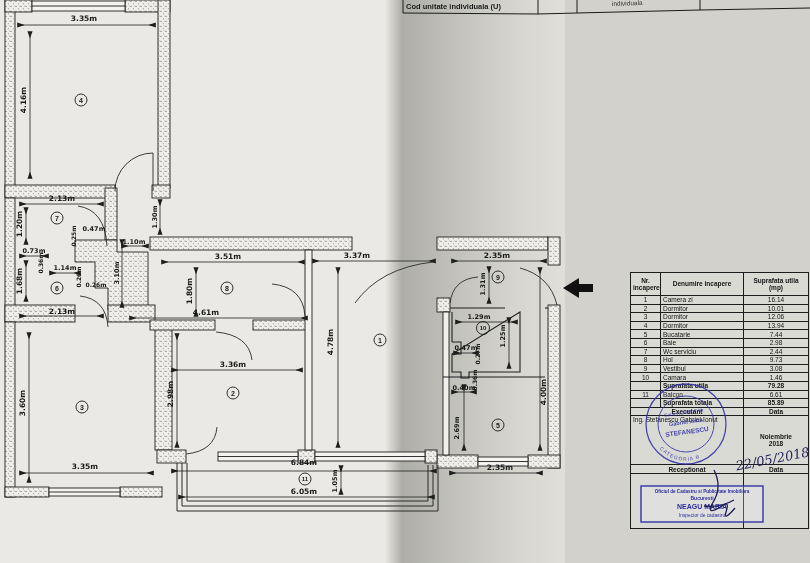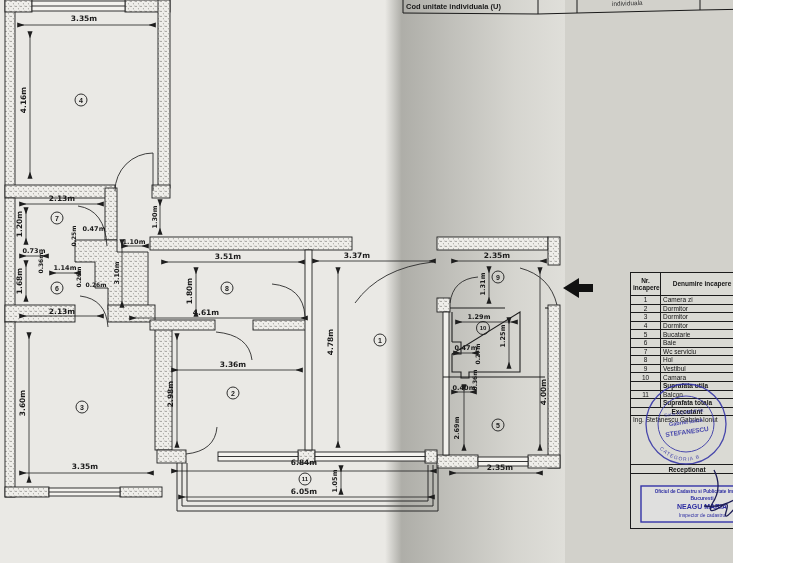--- a/index.html
+++ b/index.html
@@ -1,16 +1,16 @@
 <!DOCTYPE html>
 <html><head>
 <meta charset="utf-8">
 <style>
   html,body{margin:0;padding:0;}
-  #page{position:relative;width:733px;height:563px;overflow:hidden;
+  #page{position:relative;width:810px;height:563px;overflow:hidden;
         background:#eae9e5;font-family:"Liberation Sans",sans-serif;}
   
   #fold{position:absolute;left:385px;top:0;width:185px;height:563px;
         background:linear-gradient(to right, rgba(130,130,124,0) 0%, rgba(125,125,118,0.55) 9%,
                    rgba(150,150,143,0.5) 35%, rgba(185,185,177,0.42) 70%, rgba(200,200,192,0.28) 100%);}
   #rightpaper{position:absolute;left:565px;top:0;width:245px;height:563px;background:#d2d1cb;}
   #plansvg{position:absolute;left:0;top:0;z-index:5;pointer-events:none;}
   
   #roomtable{position:absolute;left:630px;top:272px;width:178px;z-index:3;
              border-collapse:collapse;table-layout:fixed;background:rgba(235,235,230,0.35);}

